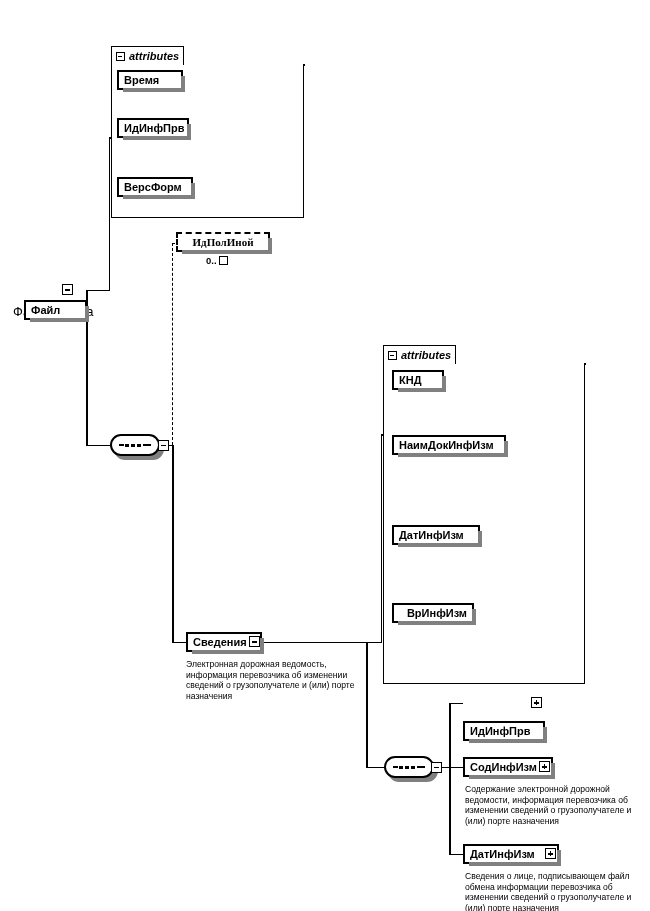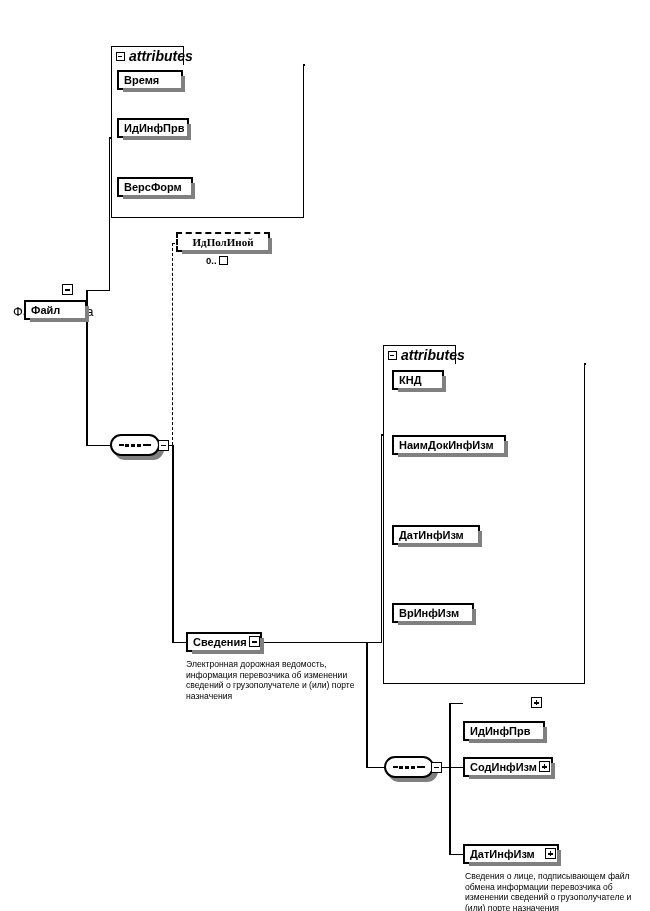--- a/index.html
+++ b/index.html
@@ -94,21 +94,21 @@
     border:1.5px solid #000;
     border-bottom:none;
     background:#fff;
     height:19px;
     display:flex;align-items:center;
     padding:0 6px 0 4px;
     gap:4px;
     z-index:3;
   }
   .attrtab .ttl{
-    font-style:italic;font-weight:bold;font-size:14px;line-height:1;
+    font-style:italic;font-weight:bold;font-size:11px;line-height:1;
   }
   .minus{
     width:9px;height:9px;box-sizing:border-box;border:1.3px solid #000;
     background:#fff;position:relative;flex:none;
   }
   .minus::after{
     content:"";position:absolute;left:1.3px;top:3px;width:4.2px;height:1.3px;background:#000;
   }
 
   
@@ -246,21 +246,21 @@
   <div class="node" style="left:392px;top:435px;width:114px;height:20px;">
     <span class="lbl">НаимДокИнфИзм</span>
   </div>
   <div class="doc" style="left:393px;top:463px;width:190px;">Наименование документа по содержанию информации в файле обмена информации перевозчика об изменении сведений о грузополучателе и (или) порте назначения</div>
 
   <div class="node" style="left:392px;top:525px;width:88px;height:20px;">
     <span class="lbl">ДатИнфИзм</span>
   </div>
   <div class="doc" style="left:393px;top:553px;width:190px;">Дата формирования файла обмена информации перевозчика об изменении сведений о грузополучателе и (или) порте назначения</div>
 
-  <div class="node" style="left:392px;top:603px;width:82px;height:20px;">
+  <div class="node" style="left:392px;top:603px;width:82px;height:20px;justify-content:flex-end;">
     <span class="lbl">ВрИнфИзм</span>
   </div>
   <div class="doc" style="left:393px;top:631px;width:190px;">Время формирования файла обмена информации перевозчика об изменении сведений о грузополучателе и (или) порте назначения</div>
 
   <div class="node" style="left:186px;top:632px;width:76px;height:20px;">
     <span class="lbl">Сведения</span>
   </div>
   <div class="handle" style="left:249px;top:636px;">
     <i class="h"></i>
   </div>
@@ -289,20 +289,21 @@
       <i class="v"></i>
   </div>
 
   <div class="node" style="left:463px;top:757px;width:90px;height:20px;">
     <span class="lbl">СодИнфИзм</span>
   </div>
   <div class="handle" style="left:539px;top:761px;">
     <i class="h"></i>
       <i class="v"></i>
   </div>
+  <div class="doc" style="left:465px;top:784px;width:183px;">Содержание электронной дорожной ведомости, информация перевозчика об изменении сведений о грузополучателе и (или) порте назначения</div>
 
   <div class="node" style="left:463px;top:844px;width:96px;height:20px;">
     <span class="lbl">ДатИнфИзм</span>
   </div>
   <div class="handle" style="left:545px;top:848px;">
     <i class="h"></i>
       <i class="v"></i>
   </div>
   <div class="doc" style="left:465px;top:871px;width:183px;">Сведения о лице, подписывающем файл обмена информации перевозчика об изменении сведений о грузополучателе и (или) порте назначения</div>
 

